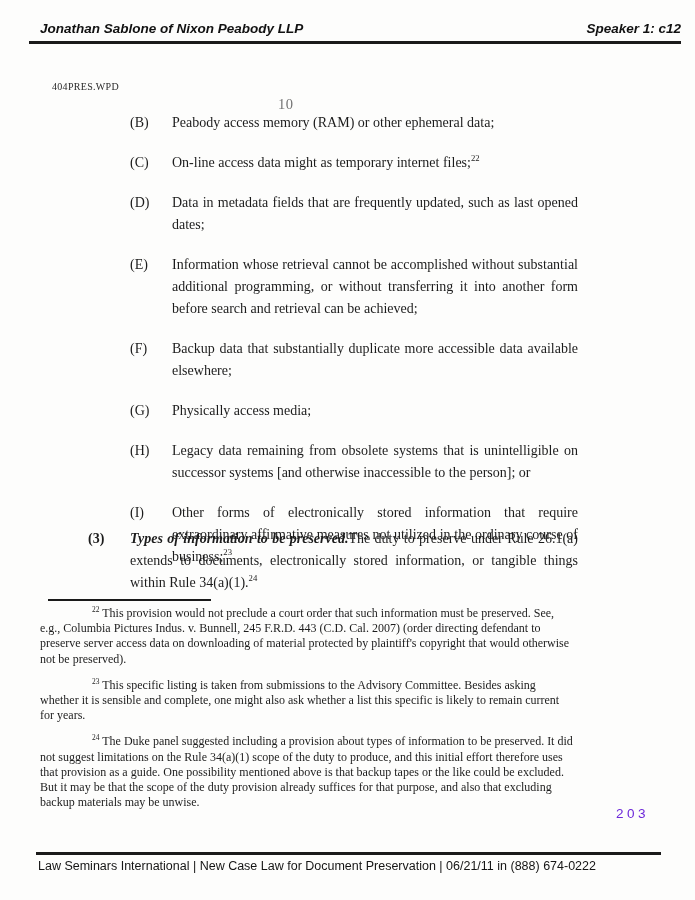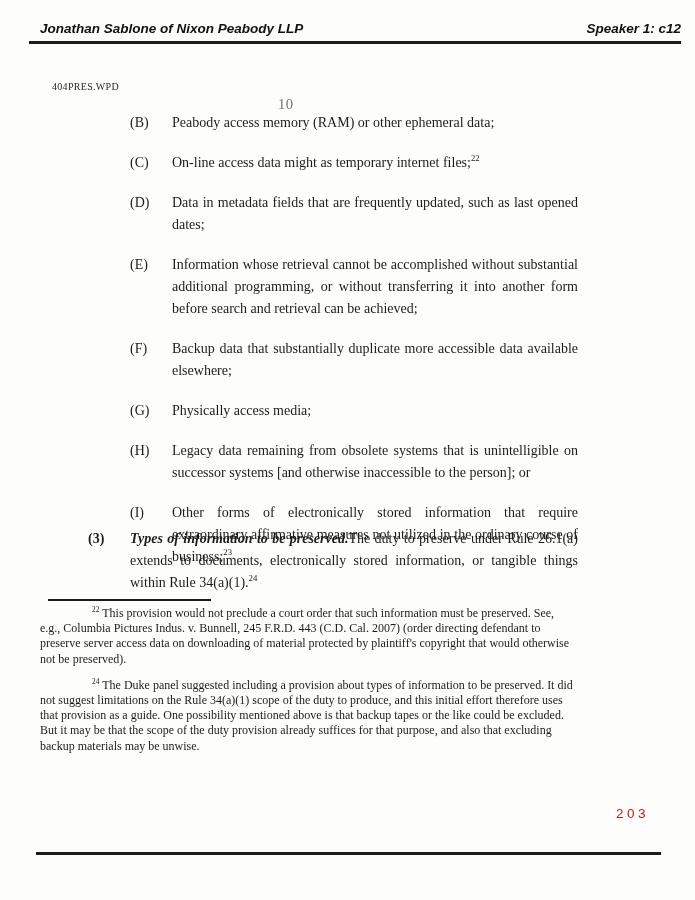--- a/index.html
+++ b/index.html
@@ -65,21 +65,21 @@
   .footnotes {
     position: absolute; left: 40px; top: 606px; width: 535px;
     font-size: 12px; line-height: 15.2px; text-align: left;
   }
   .footnote { margin-bottom: 11px; text-indent: 52px; }
   .footnote .fn-body { text-indent: 0; }
   
   .bottom-pageno {
     position: absolute; left: 616px; top: 806px;
     font-family: "Liberation Sans", sans-serif;
-    font-size: 13.5px; letter-spacing: 3.5px; color: #b91c1c;
+    font-size: 13.5px; letter-spacing: 3.5px; color: #6d28d9;
   }
   .ftr-rule {
     position: absolute; left: 36px; top: 852px;
     width: 625px; height: 3px; background: #1a1a1a;
   }
   .ftr-text {
     position: absolute; left: 38px; top: 859px;
     font-family: "Liberation Sans", sans-serif;
     font-size: 12.5px; color: #151515;
   }
@@ -134,19 +134,21 @@
   <div class="section">
     <span class="section-label">(3)</span>
     <div class="section-body">
       <span class="section-heading">Types of information to be preserved.</span><span>The duty to preserve under Rule 26.1(a) extends to documents, electronically stored information, or tangible things within Rule 34(a)(1).</span><sup>24</sup>
     </div>
   </div>
 
   <div class="fn-sep"></div>
   <div class="footnotes">
     <div class="footnote"><sup>22</sup> <span class="fn-body">This provision would not preclude a court order that such information must be preserved.  See, e.g., Columbia Pictures Indus. v. Bunnell, 245 F.R.D. 443 (C.D. Cal. 2007) (order directing defendant to preserve server access data on downloading of material protected by plaintiff's copyright that would otherwise not be preserved).</span></div>
+    <div class="footnote"><sup>23</sup> <span class="fn-body">This specific listing is taken from submissions to the Advisory Committee.  Besides asking whether it is sensible and complete, one might also ask whether a list this specific is likely to remain current for years.</span></div>
     <div class="footnote"><sup>24</sup> <span class="fn-body">The Duke panel suggested including a provision about types of information to be preserved.  It did not suggest limitations on the Rule 34(a)(1) scope of the duty to produce, and this initial effort therefore uses that provision as a guide.  One possibility mentioned above is that backup tapes or the like could be excluded.  But it may be that the scope of the duty provision already suffices for that purpose, and also that excluding backup materials may be unwise.</span></div>
   </div>
 
   <div class="bottom-pageno">203</div>
   <div class="ftr-rule"></div>
+  <div class="ftr-text">Law Seminars International | New Case Law for Document Preservation | 06/21/11 in (888) 674-0222</div>
 
 </div>
 
 </body></html>

